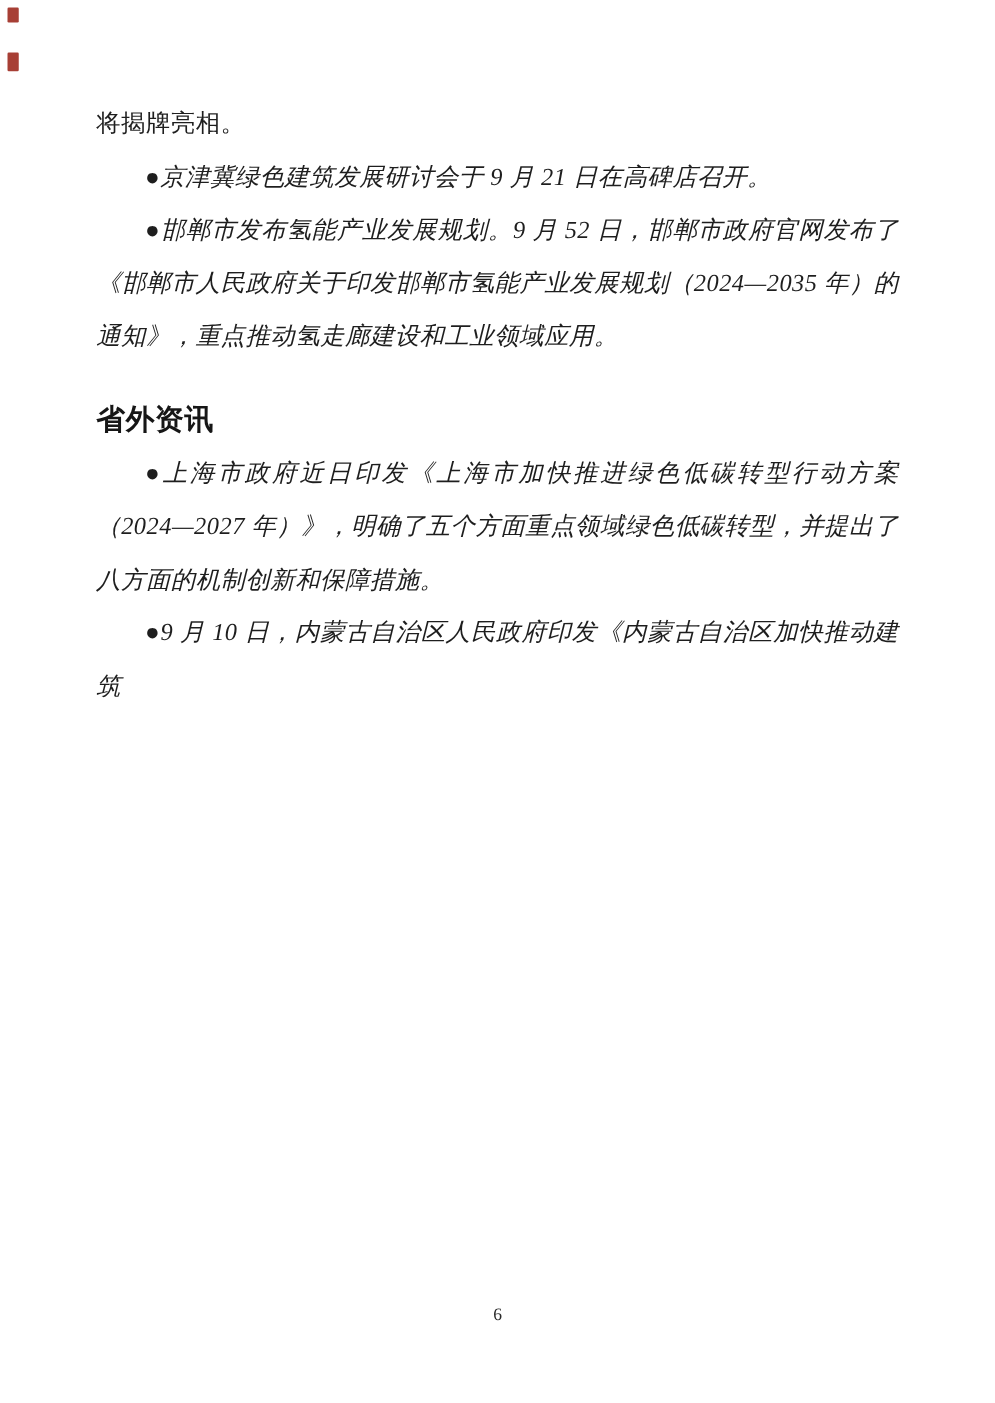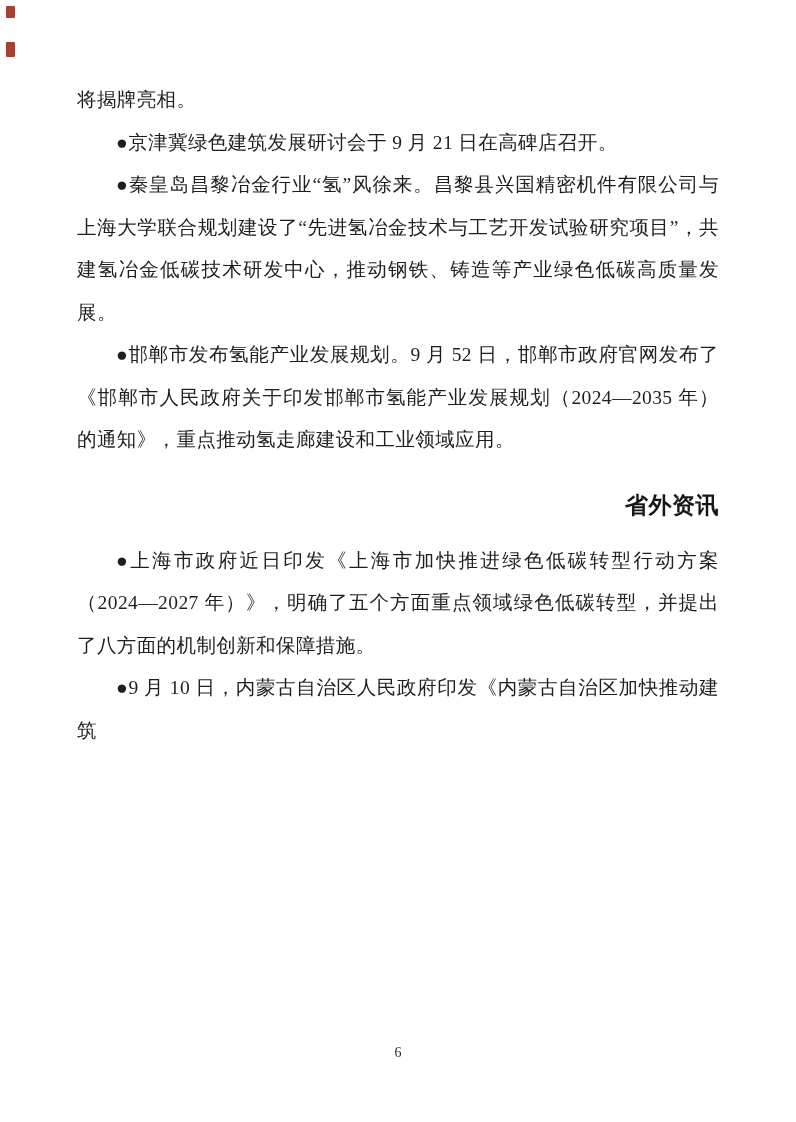--- a/index.html
+++ b/index.html
@@ -24,31 +24,32 @@
   .para {
     margin: 0;
     font-size: 19.5px;
     line-height: 42.5px;
     letter-spacing: 0.4px;
     text-align: justify;
     text-justify: inter-ideograph;
   }
   .para.bullet {
     text-indent: 2em;
+    font-style: italic;
   }
   .para.cont {
     text-indent: 0;
   }
   .section-heading {
-    margin: 27px 0 18px 0;
+    margin: 27px 0 7px 0;
     font-size: 23px;
     line-height: 33px;
     font-weight: bold;
     letter-spacing: 0.5px;
-    text-align: right;
+    text-align: left;
     color: #161616;
   }
   .page-number {
     position: absolute;
     top: 1041px;
     left: 0;
     width: 100%;
     text-align: center;
     font-size: 14px;
     line-height: 24px;
@@ -68,21 +69,20 @@
 <body style="color: rgb(30, 30, 30); background: rgb(255, 255, 255);">
 
 <div class="page">
 
   <span class="corner-mark m1" style="background: rgb(157, 42, 31);"></span>
   <span class="corner-mark m2" style="background: rgb(157, 42, 31);"></span>
 
   <main>
     <p class="para cont">将揭牌亮相。</p>
     <p class="para bullet">●京津冀绿色建筑发展研讨会于 9 月 21 日在高碑店召开。</p>
-    <p class="para bullet">●秦皇岛昌黎冶金行业“氢”风徐来。昌黎县兴国精密机件有限公司与上海大学联合规划建设了“先进氢冶金技术与工艺开发试验研究项目”，共建氢冶金低碳技术研发中心，推动钢铁、铸造等产业绿色低碳高质量发展。</p>
     <p class="para bullet">●邯郸市发布氢能产业发展规划。9 月 52 日，邯郸市政府官网发布了《邯郸市人民政府关于印发邯郸市氢能产业发展规划（2024—2035 年）的通知》，重点推动氢走廊建设和工业领域应用。</p>
 
     <h2 class="section-heading">省外资讯</h2>
 
     <p class="para bullet">●上海市政府近日印发《上海市加快推进绿色低碳转型行动方案（2024—2027 年）》，明确了五个方面重点领域绿色低碳转型，并提出了八方面的机制创新和保障措施。</p>
     <p class="para bullet">●9 月 10 日，内蒙古自治区人民政府印发《内蒙古自治区加快推动建筑</p>
   </main>
 
   <div class="page-number">6</div>
 

